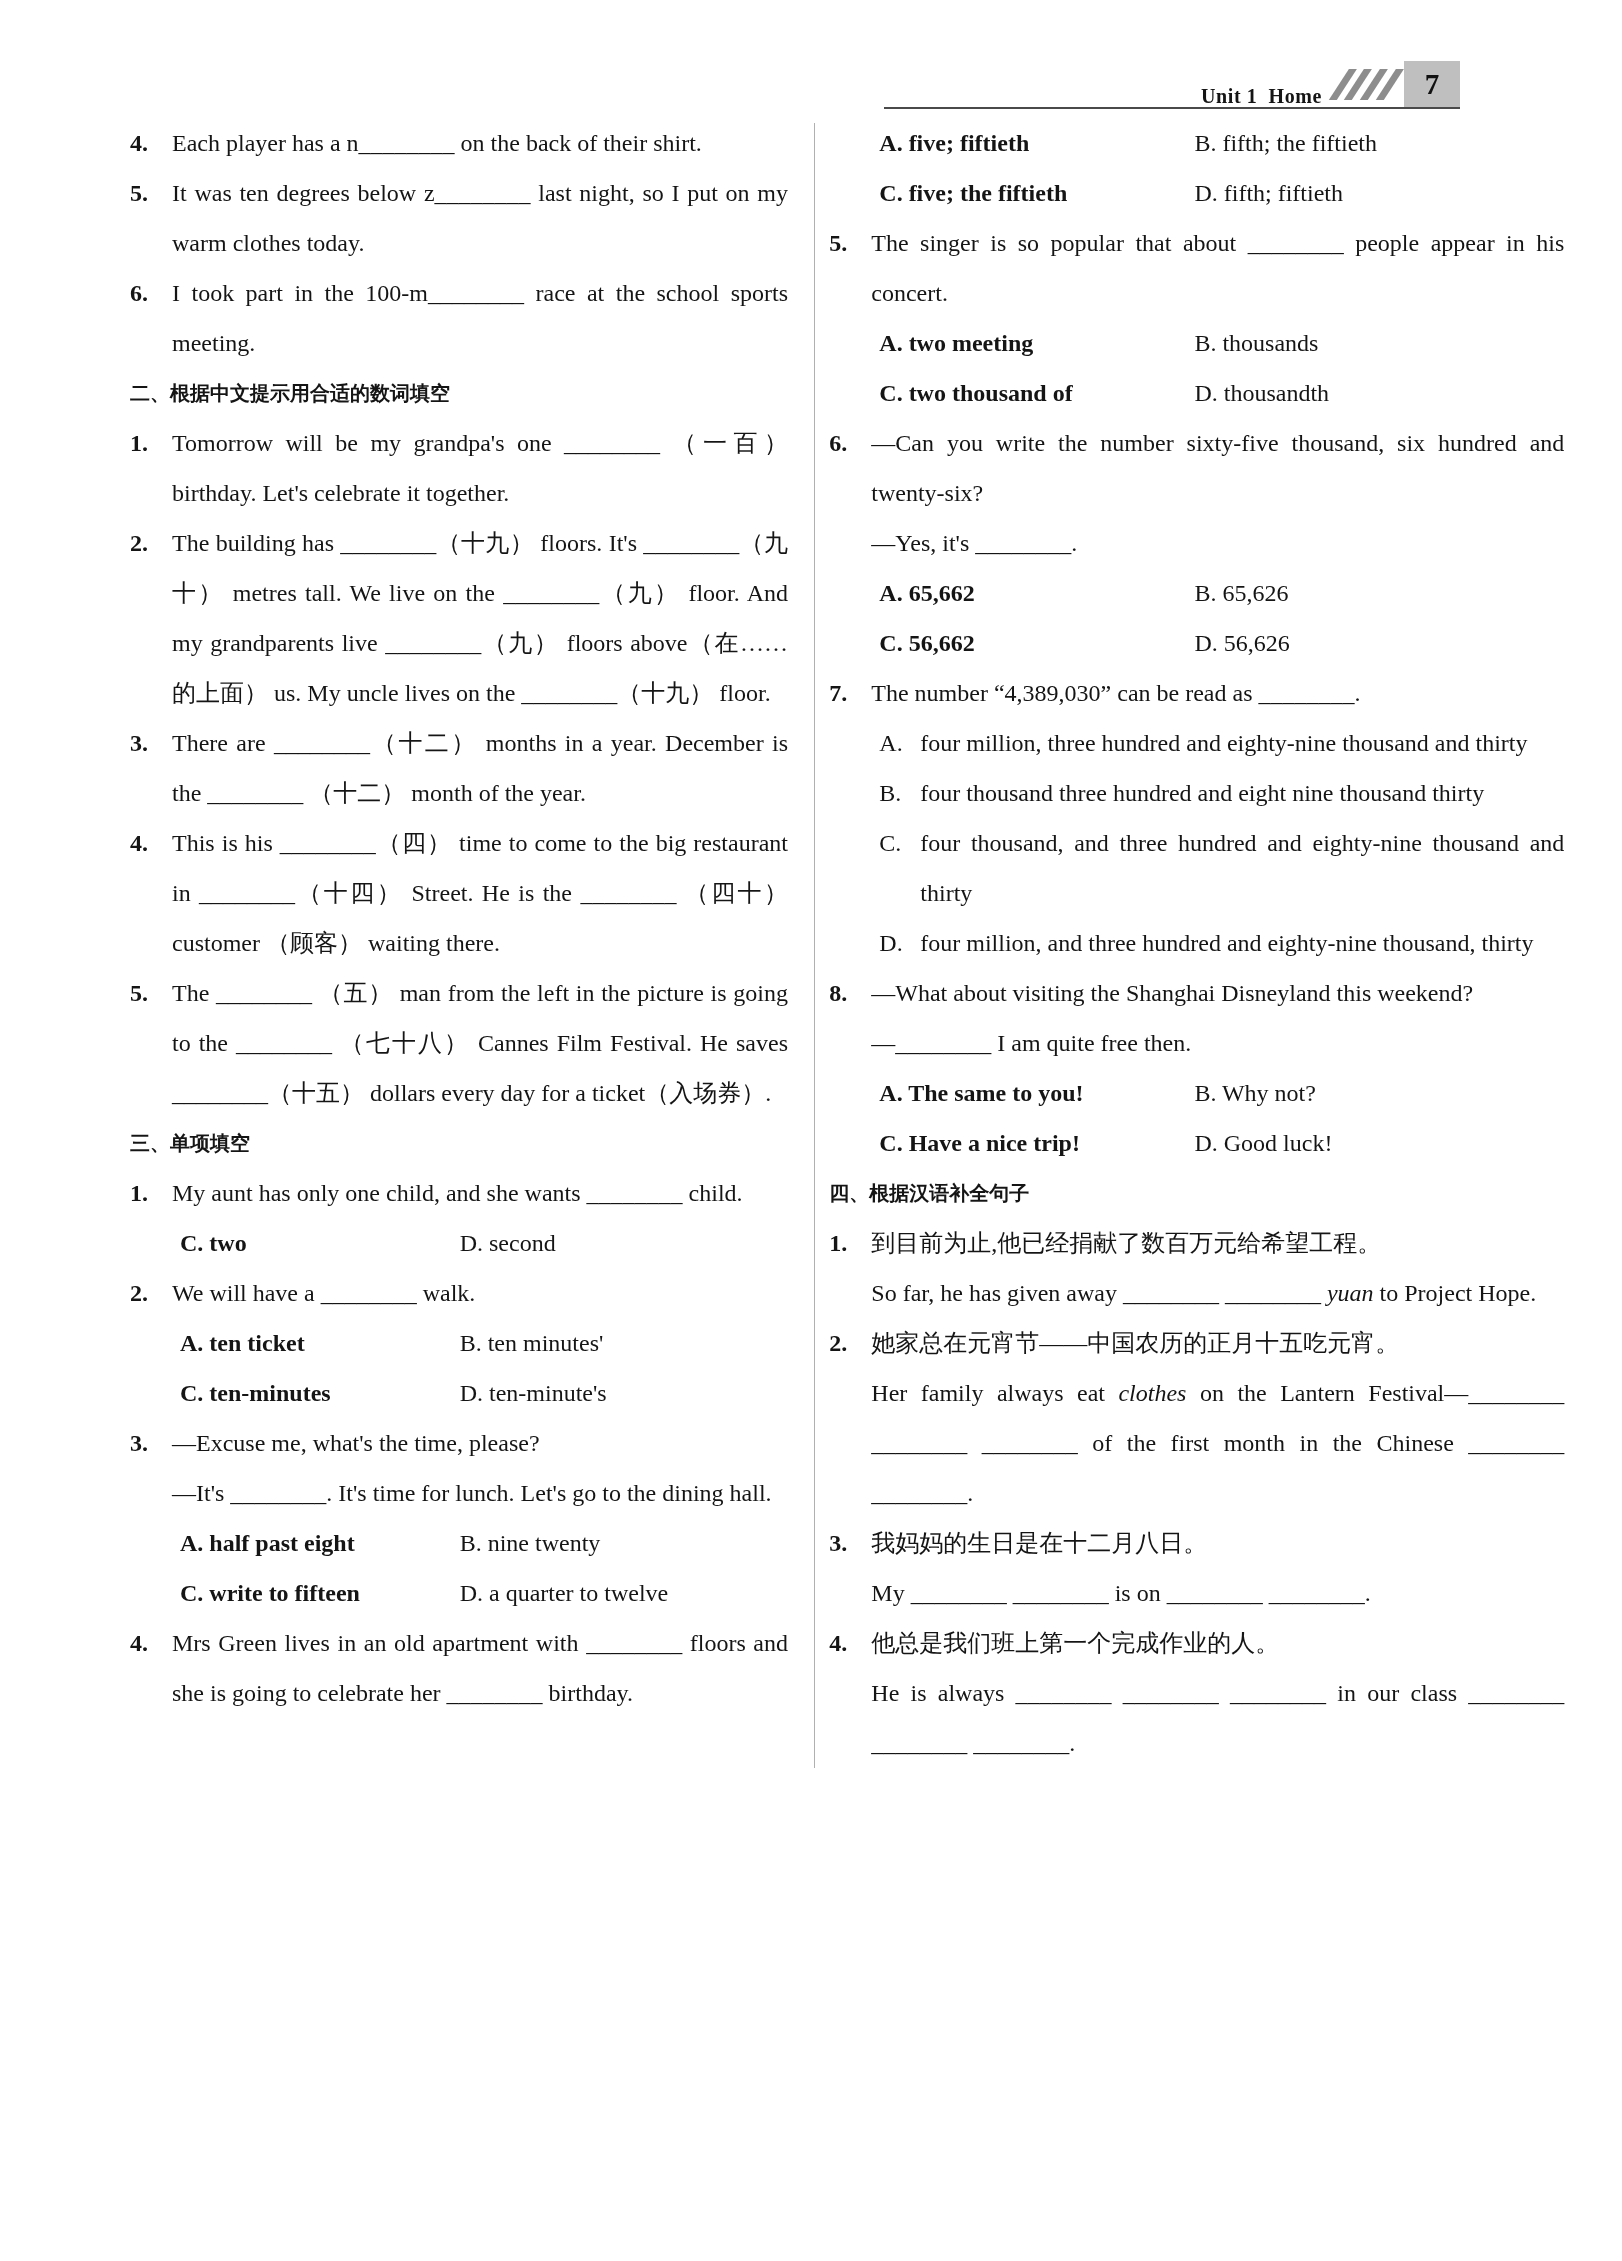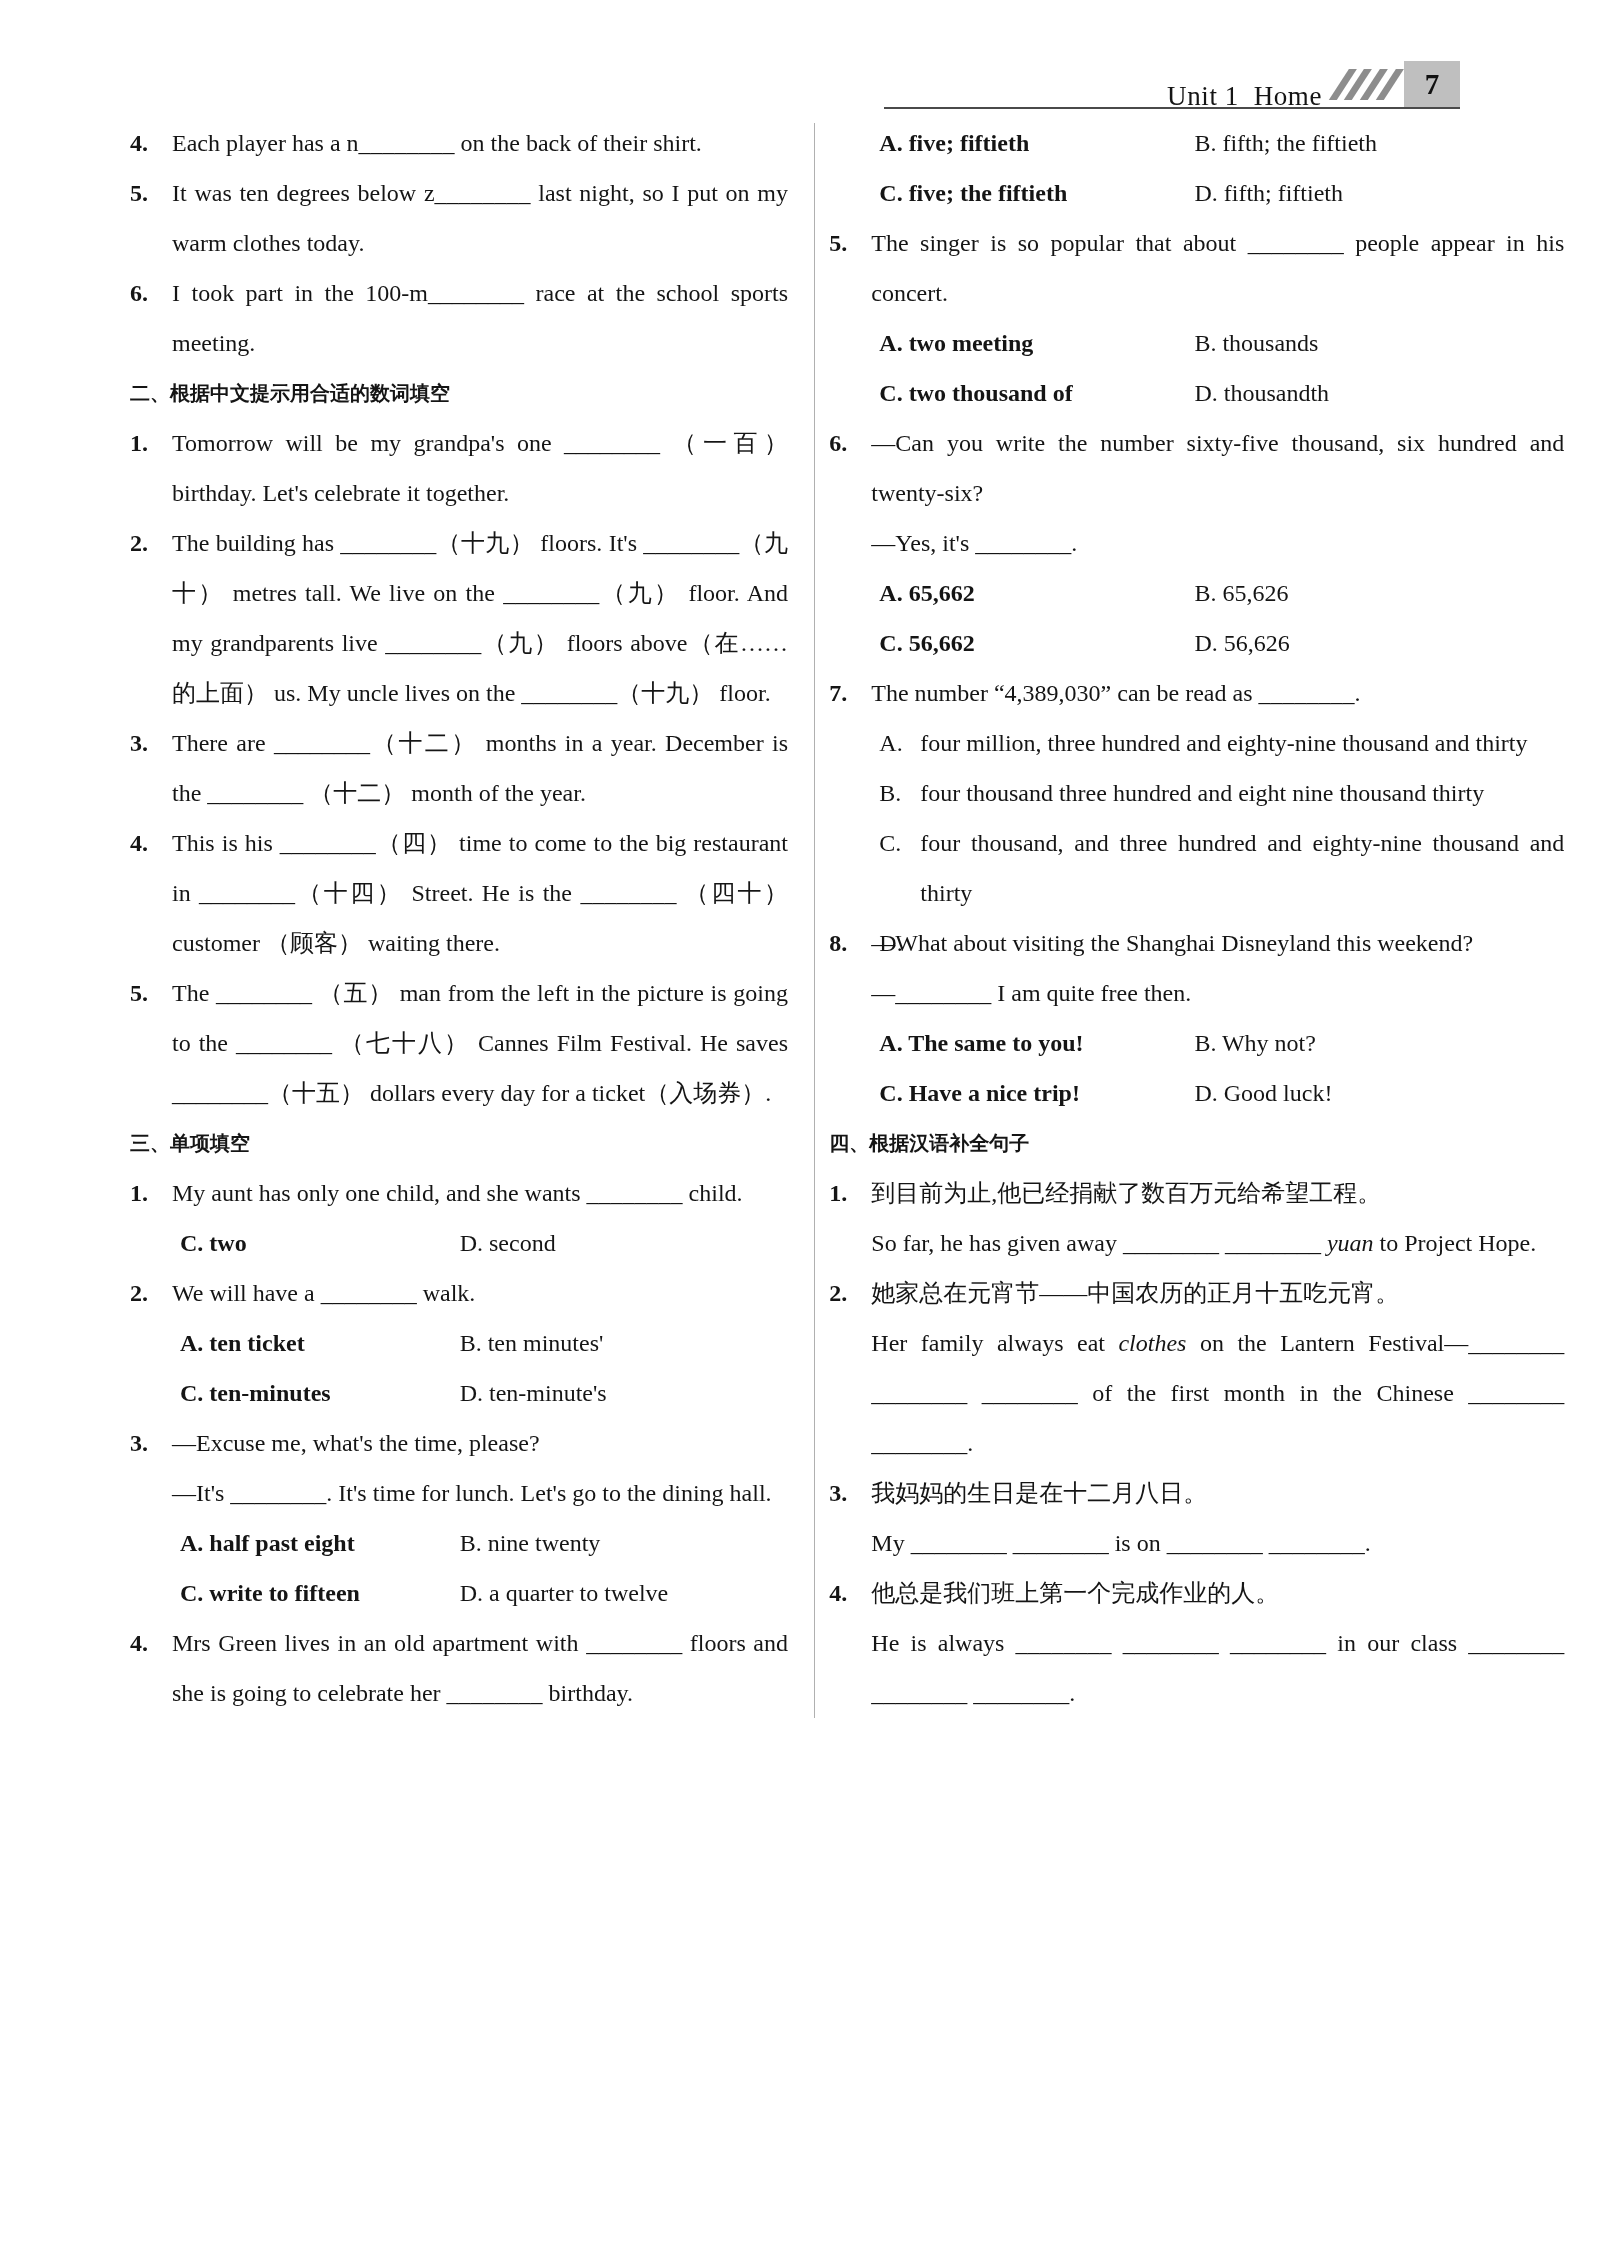--- a/index.html
+++ b/index.html
@@ -15,21 +15,21 @@
   
   .header {
     position:absolute; left:884px; top:59px; width:576px; height:50px;
     display:flex; align-items:center; justify-content:flex-end;
   }
   .header-rule {
     position:absolute; left:884px; top:107px; width:576px; height:1.9px;
     background:#4a4a4a;
   }
   .unit-title {
-    font-weight:400; font-size:27px; white-space:pre; letter-spacing:0.6px;margin-top:24px;
+    font-weight:700; font-size:20px; white-space:pre; letter-spacing:0.6px;margin-top:24px;
   }
   .stripes { display:inline-flex; gap:8.3px; margin:0 10.2px 0 16.5px; }
   .stripes i {
     display:block; width:7.6px; height:30.5px; background:#8d8d8d;
     transform:skewX(-33deg);
   }
   .page-num-box {
     width:56px; height:46px; background:#bfbfbf;
     display:flex; align-items:center; justify-content:center;
     font-weight:700; font-size:29px; color:#111; z-index:1;
@@ -156,21 +156,21 @@
           <div class="opt-row">
             <div class="opt-a">C. 56,662</div>
             <div class="opt-b">D. 56,626</div>
           </div>
         </div>
         <div class="item"><span class="num">7.</span><span class="txt">The number “4,389,030” can be read as ________.</span></div>
         <div class="options-full">
           <div class="opt-full"><span class="olabel">A.</span><span class="otext">four million, three hundred and eighty-nine thousand and thirty</span></div>
           <div class="opt-full"><span class="olabel">B.</span><span class="otext">four thousand three hundred and eight nine thousand thirty</span></div>
           <div class="opt-full"><span class="olabel">C.</span><span class="otext">four thousand, and three hundred and eighty-nine thousand and thirty</span></div>
-          <div class="opt-full"><span class="olabel">D.</span></div>
+          <div class="opt-full"><span class="olabel">D.</span><span class="otext">four million, and three hundred and eighty-nine thousand, thirty</span></div>
         </div>
         <div class="item"><span class="num">8.</span><span class="txt">—What about visiting the Shanghai Disneyland this weekend?</span></div>
         <div class="cont">—________ I am quite free then.</div>
         <div class="options">
           <div class="opt-row">
             <div class="opt-a">A. The same to you!</div>
             <div class="opt-b">B. Why not?</div>
           </div>
           <div class="opt-row">
             <div class="opt-a">C. Have a nice trip!</div>

